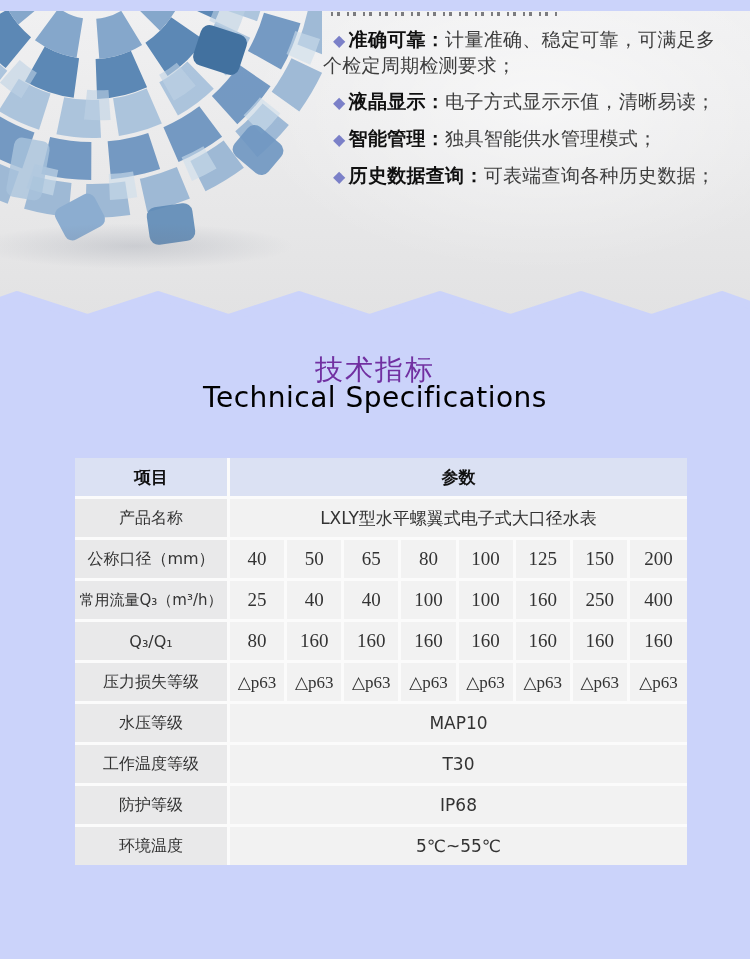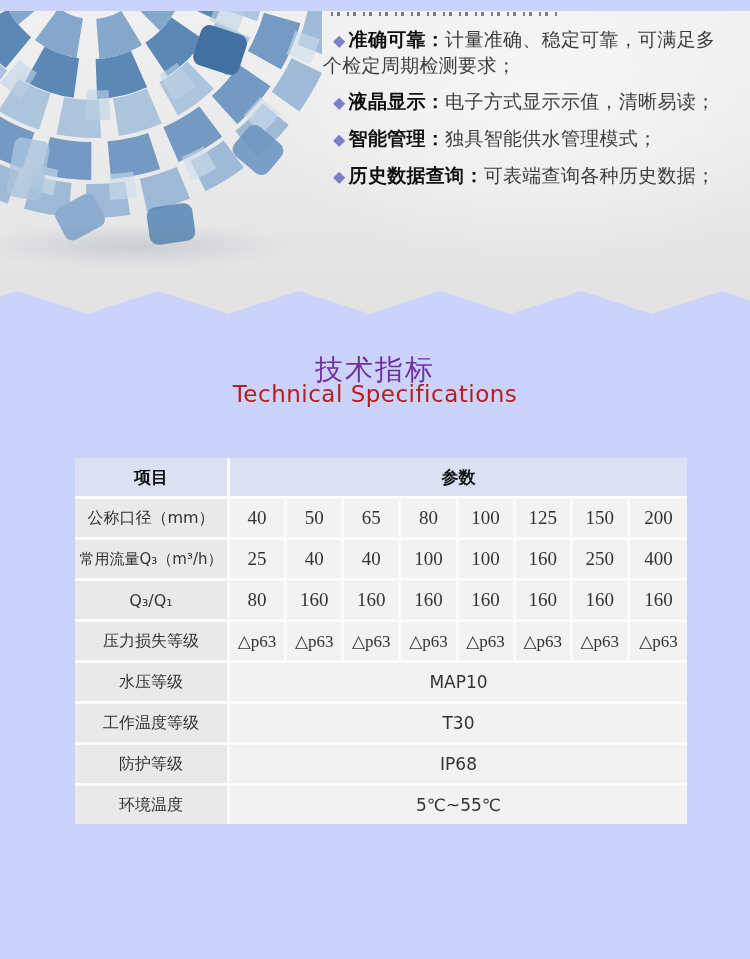--- a/index.html
+++ b/index.html
@@ -47,21 +47,21 @@
   .bottom-section{
     position:absolute;left:0;top:307px;width:750px;height:652px;
     background:#cbd3fa;
   }
   .sec-title{
     position:absolute;left:0;top:33px;width:750px;margin:0;
     text-align:center;font-size:28px;font-weight:normal;color:#7130a1;letter-spacing:2px;
   }
   .sec-subtitle{
     position:absolute;left:0;top:63px;width:750px;
-    text-align:center;font-size:23px;font-weight:400;color:#b91c1c;letter-spacing:.5px;
+    text-align:center;font-size:28px;font-weight:400;color:#000000;letter-spacing:.5px;
   }
 
   
   table.spec{
     position:absolute;left:75px;top:140px;width:612px;
     border-collapse:separate;border-spacing:0;table-layout:fixed;
   }
   .spec th,.spec td{
     height:38px;padding:0 2px;text-align:center;vertical-align:middle;
     border-right:3px solid #fbfbfb;border-bottom:3px solid #fbfbfb;
@@ -126,20 +126,24 @@
       <colgroup>
         <col style="width:155px">
         <col span="8">
       </colgroup>
       <tbody>
           <tr>
         <th>项目</th>
         <th colspan="8">参数</th>
       </tr>
       <tr>
+        <td class="rowlabel">产品名称</td>
+        <td class="valtext" colspan="8">LXLY型水平螺翼式电子式大口径水表</td>
+      </tr>
+      <tr>
         <td class="rowlabel">公称口径（mm）</td>
         <td class="val">40</td>
         <td class="val">50</td>
         <td class="val">65</td>
         <td class="val">80</td>
         <td class="val">100</td>
         <td class="val">125</td>
         <td class="val">150</td>
         <td class="val">200</td>
       </tr>

